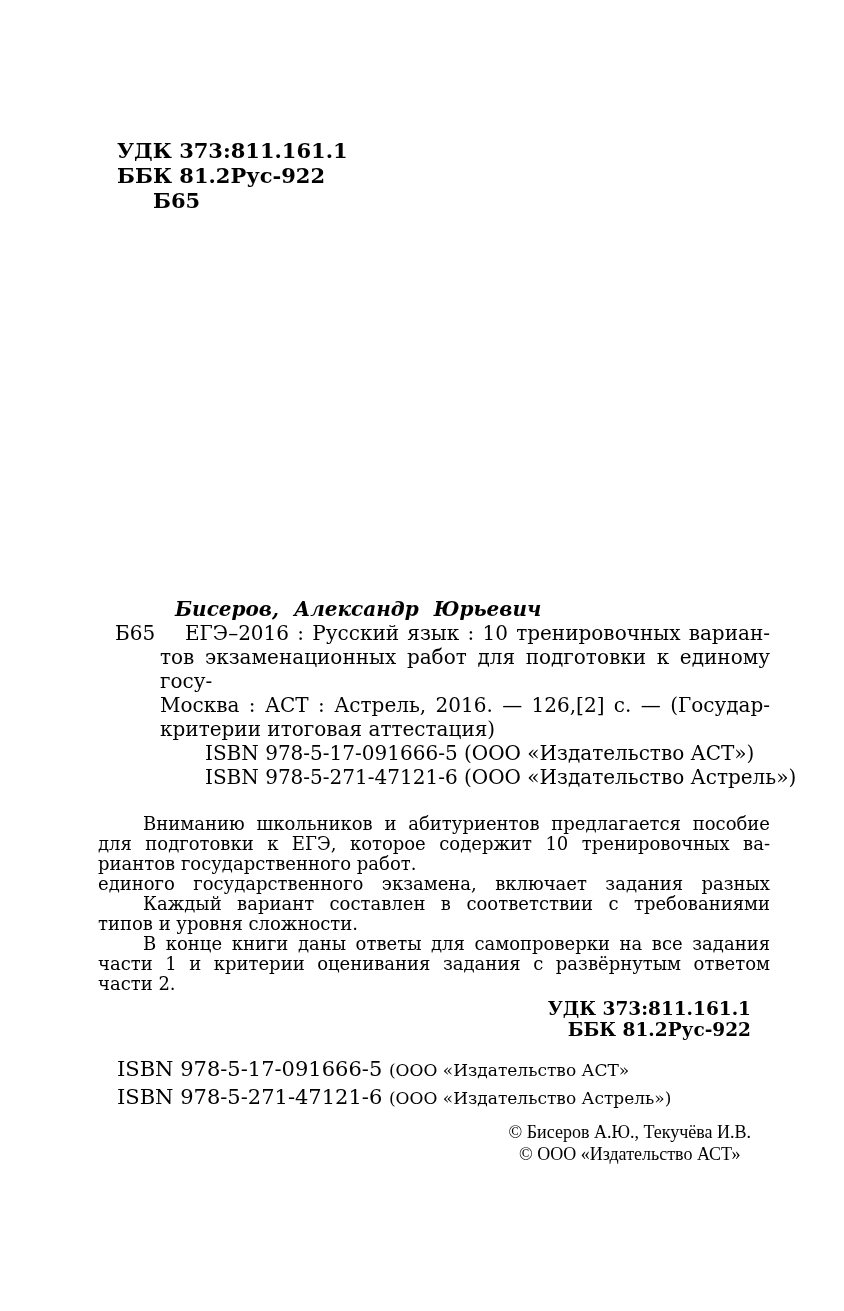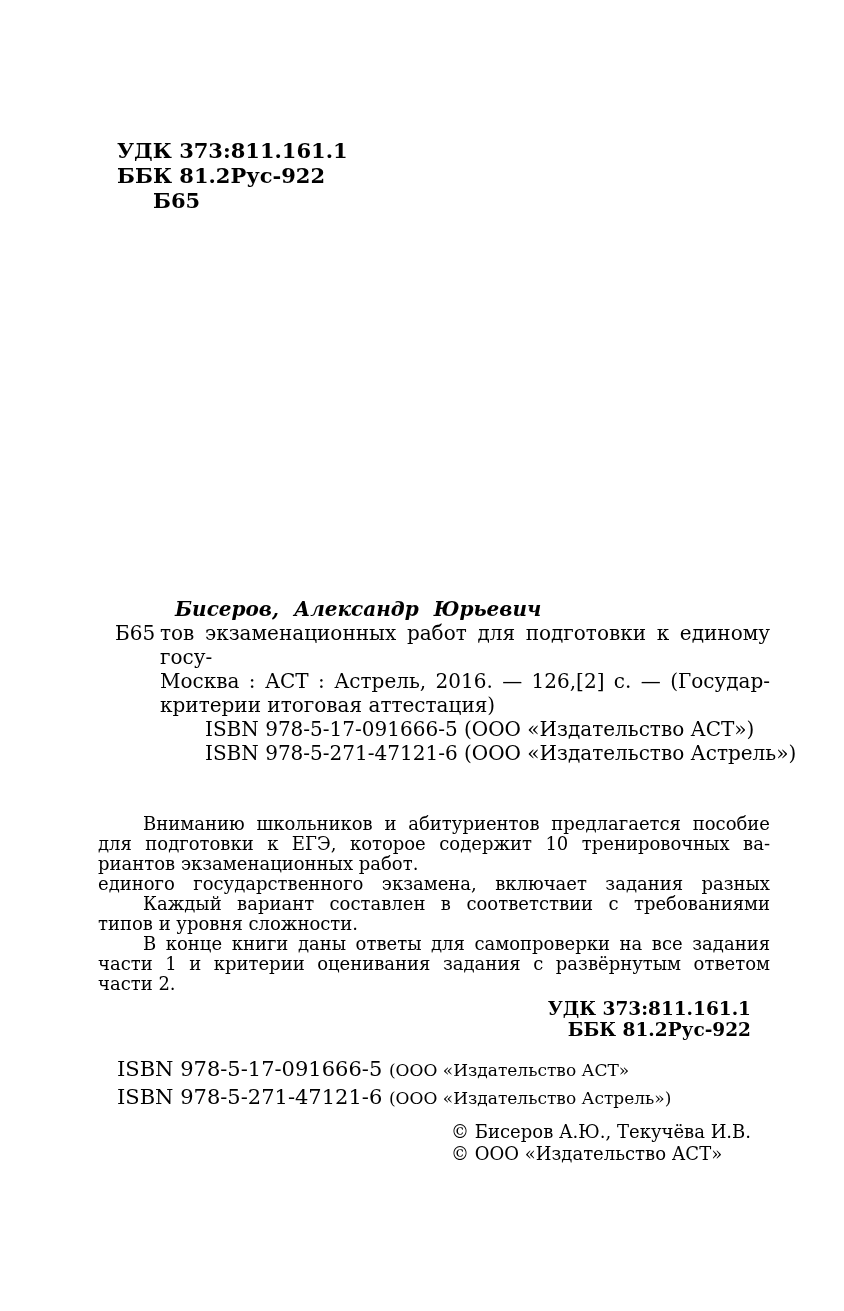--- a/index.html
+++ b/index.html
@@ -50,49 +50,50 @@
   
   .isbn-footer {
     position: absolute; left: 117px; top: 1056px;
     font-size: 21px; line-height: 27px; white-space: nowrap;
   }
   .pub-note2 { font-size: 17px; }
 
   
   .copyright {
     position: absolute; right: 74px; top: 1121px;
-    text-align: left; font-size: 18px; line-height: 22px; white-space: nowrap;
+    text-align: center; font-size: 18px; line-height: 22px; white-space: nowrap; font-family: Liberation Serif, serif;
   }
 </style>
 </head>
 <body>
 
 <div class="page">
 
   <div class="header-block">
     <div>УДК 373:811.161.1</div>
     <div>ББК 81.2Рус-922</div>
     <div class="header-code">Б65</div>
   </div>
 
   <div class="catalog">
     <div class="author">Бисеров, Александр Юрьевич</div>
     <div class="hang-code">Б65</div>
+    <div class="jline first-ind">ЕГЭ–2016 : Русский язык : 10 тренировочных вариан-</div>
     <div class="jline">тов экзаменационных работ для подготовки к единому госу-</div>
     <div class="jline">Москва : АСТ : Астрель, 2016. — 126,[2] с. — (Государ-</div>
     <div class="lline">критерии итоговая аттестация)</div>
     <div class="isbn-ind"><span>ISBN 978-5-17-091666-5</span> <span class="pub-note">(ООО «Издательство АСТ»)</span></div>
     <div class="isbn-ind"><span>ISBN 978-5-271-47121-6</span> <span class="pub-note">(ООО «Издательство Астрель»)</span></div>
   </div>
 
   <div class="annotation">
     <div>
       <div class="jline p-ind">Вниманию школьников и абитуриентов предлагается пособие</div>
       <div class="jline">для подготовки к ЕГЭ, которое содержит 10 тренировочных ва-</div>
-      <div class="lline">риантов экзаменационных работ.</div>
+      <div class="lline">риантов государственного работ.</div>
     </div>
     <div>
       <div class="jline">единого государственного экзамена, включает задания разных</div>
       <div class="jline p-ind">Каждый вариант составлен в соответствии с требованиями</div>
       <div class="lline">типов и уровня сложности.</div>
     </div>
     <div>
       <div class="jline p-ind">В конце книги даны ответы для самопроверки на все задания</div>
       <div class="jline">части 1 и критерии оценивания задания с развёрнутым ответом</div>
       <div class="lline">части 2.</div>

